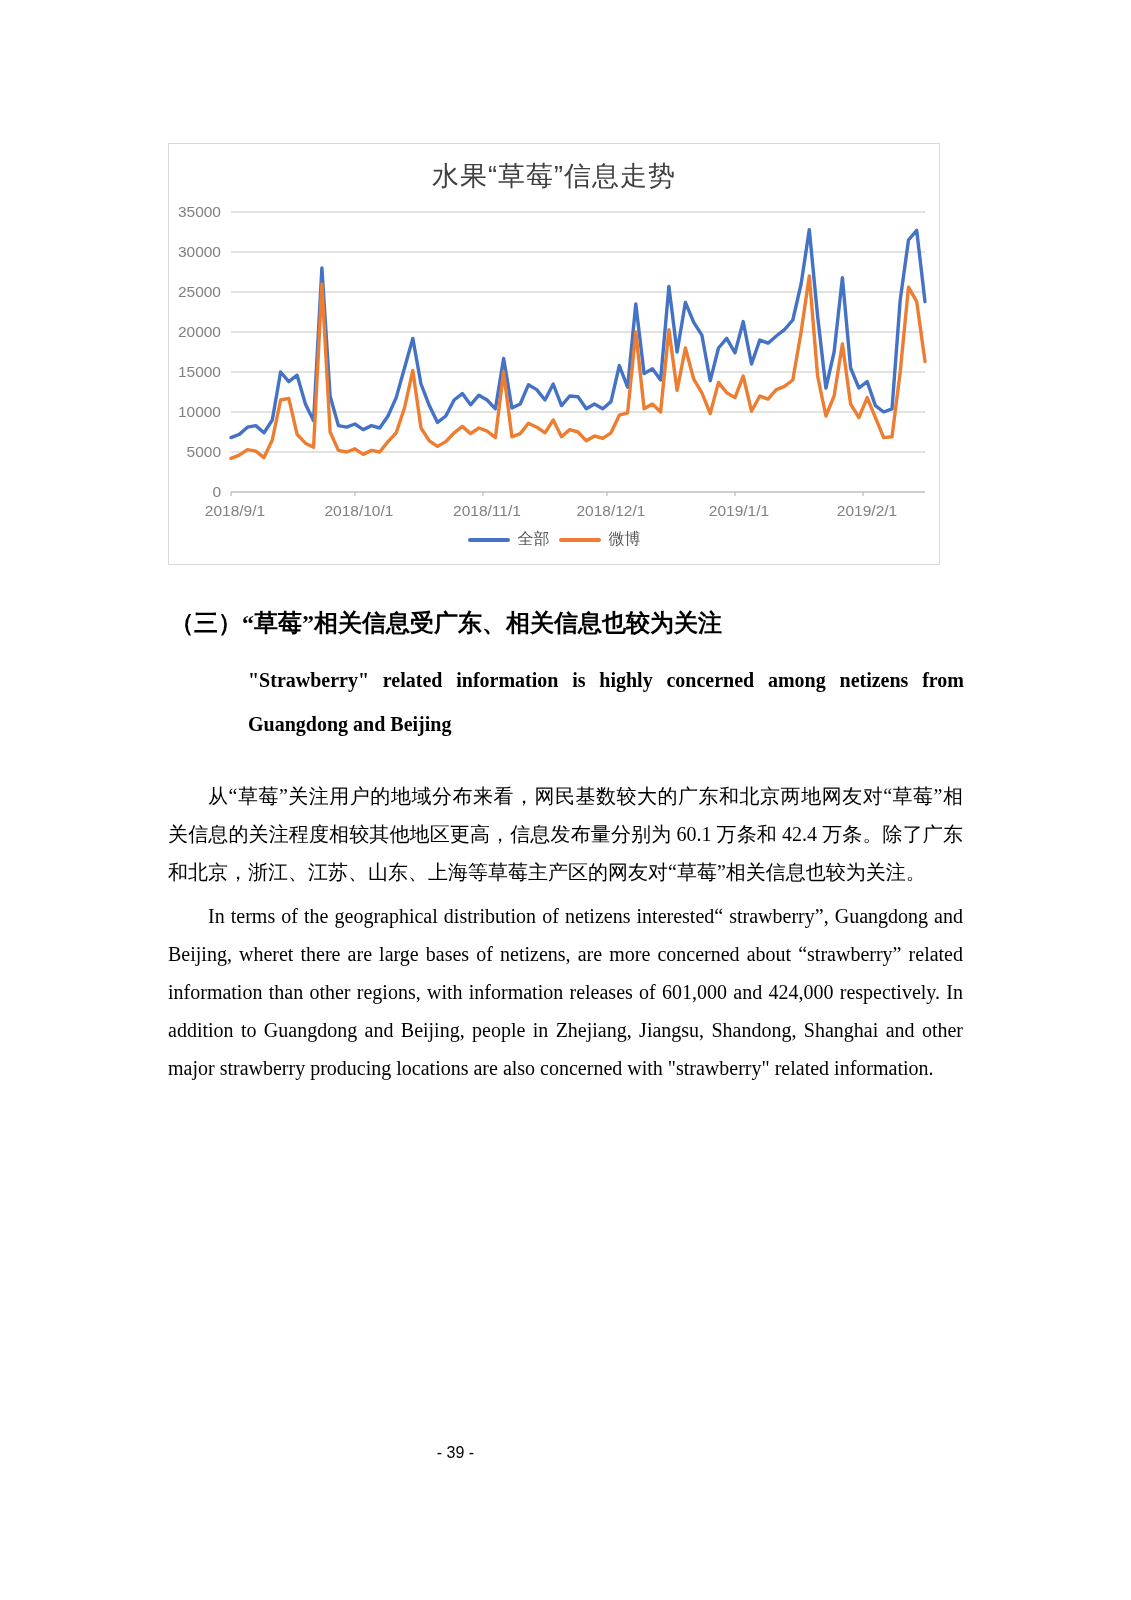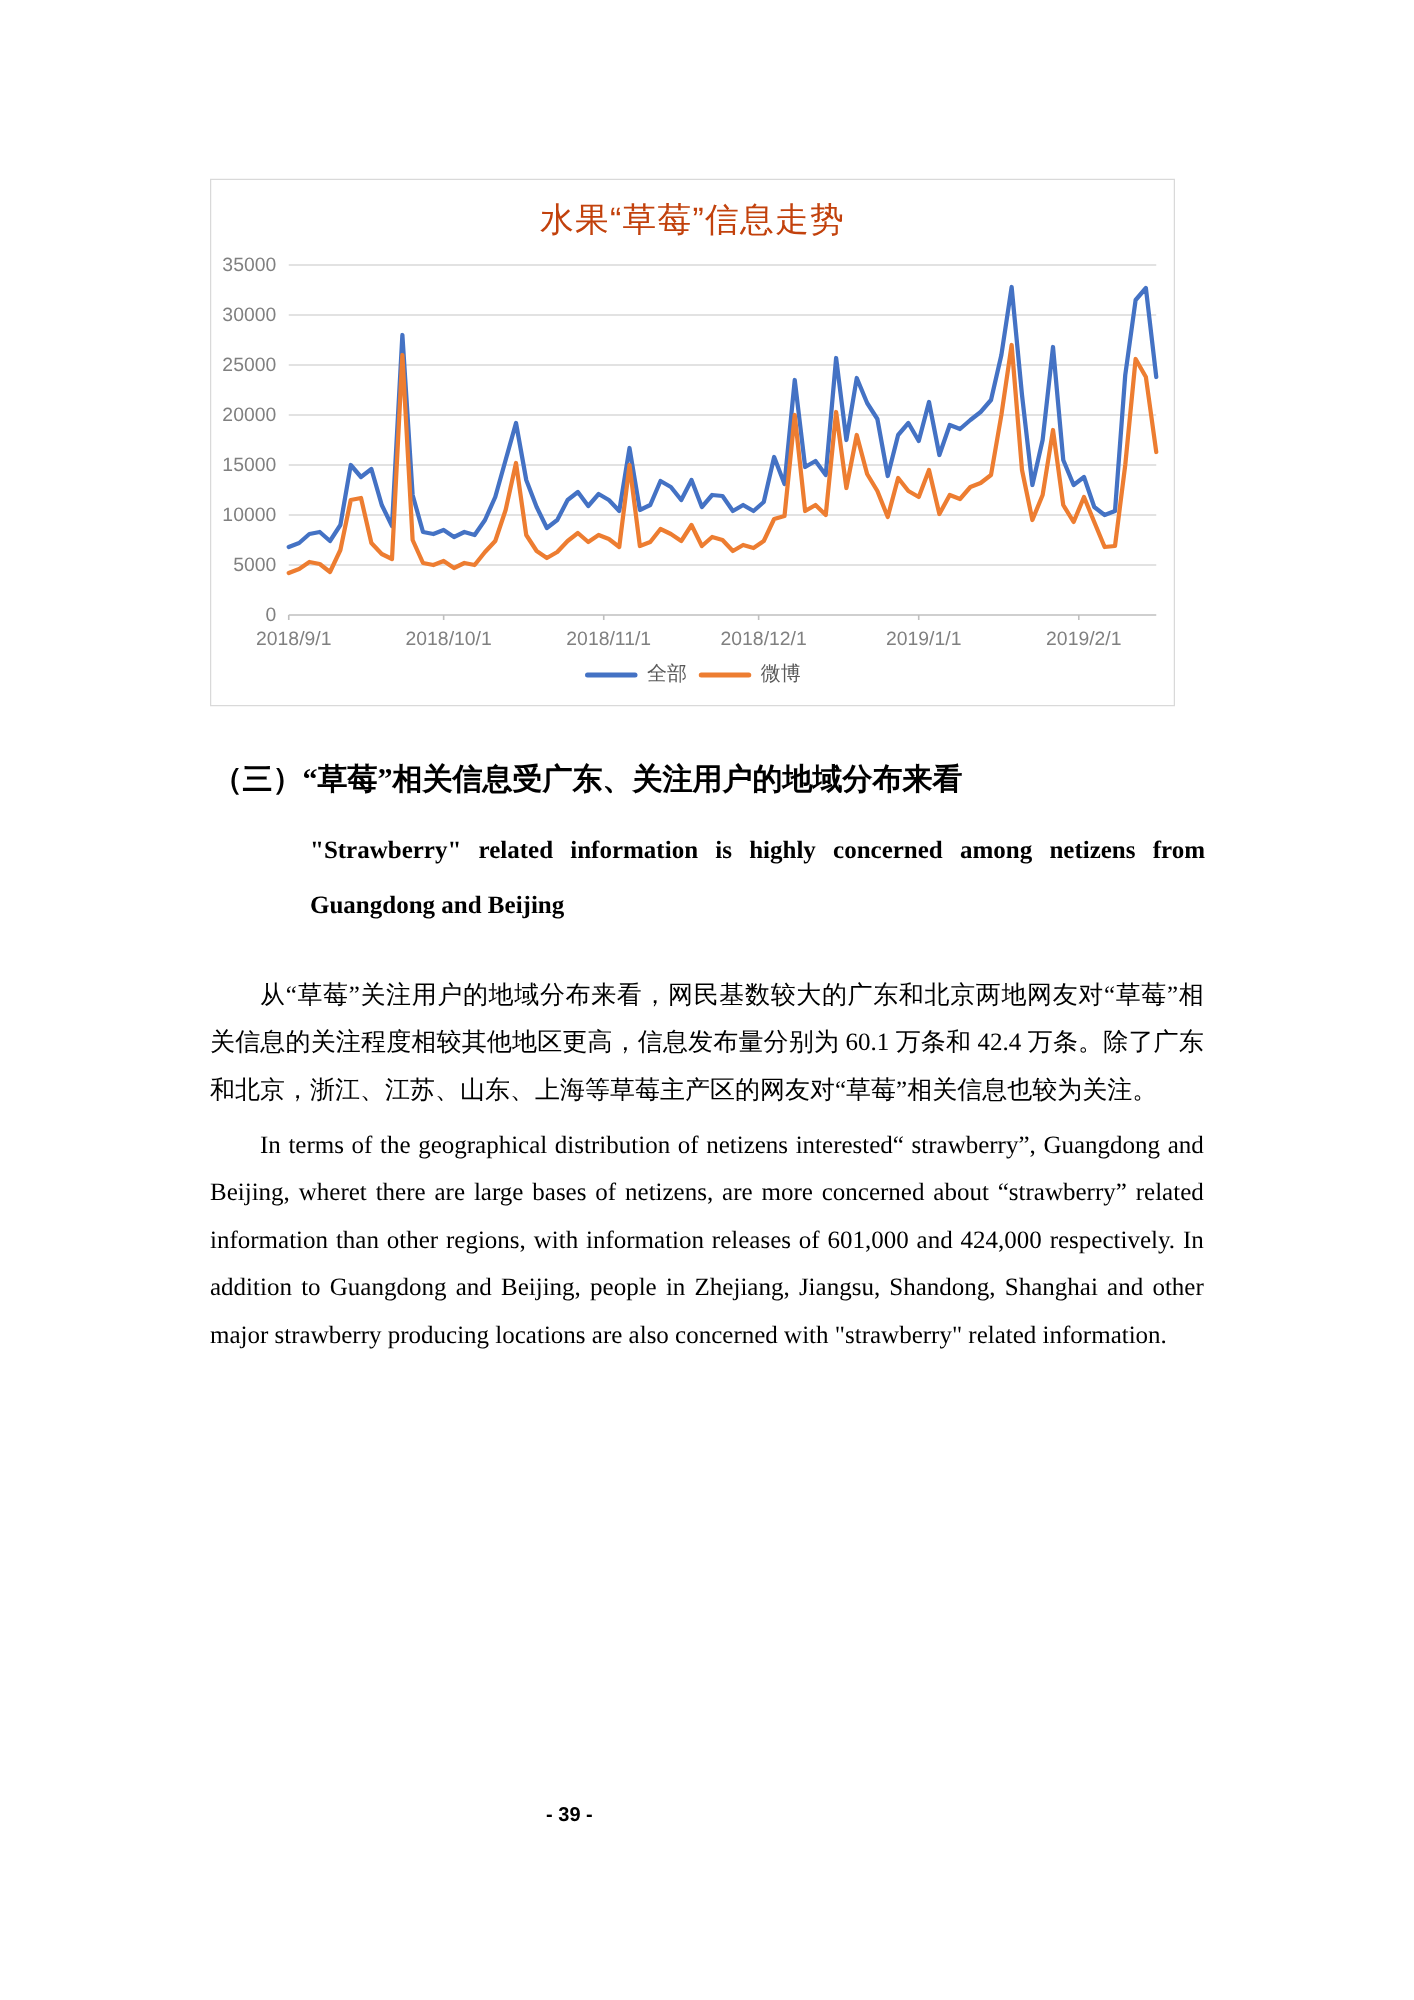--- a/index.html
+++ b/index.html
@@ -18,21 +18,21 @@
     width: 772px; height: 422px;
     border: 1px solid #d9d9d9;
     background: #ffffff;
   }
   .chart-title {
     position: absolute;
     top: 14px; left: 0; right: 0;
     text-align: center;
     font-family: "Liberation Sans", sans-serif;
     font-size: 27px;
-    color: #c2410c;
+    color: #404040;
     letter-spacing: 1px;
   }
   .chart-svg { position: absolute; left: 0; top: 0; width: 772px; height: 422px; }
   .chart-legend {
     position: absolute;
     left: 0; right: 0; bottom: 14px;
     display: flex; justify-content: center; align-items: center; gap: 9px;
     font-family: "Liberation Sans", sans-serif;
     font-size: 16px; color: #595959;
   }
@@ -70,21 +70,20 @@
   .body-text p + p { margin-top: 6px; }
 
   .page-footer {
     position: absolute;
     left: 0; top: 1444px;
     width: 911px;
     text-align: center;
     font-family: "Liberation Sans", sans-serif;
     font-size: 16px;
     color: #000000;
-    font-weight: bold;
   }
 </style>
 </head>
 <body>
 
 <figure class="chart-box">
   <svg id="chart-svg" class="chart-svg" viewBox="0 0 772 422" xmlns="http://www.w3.org/2000/svg">
       <line x1="62" y1="348" x2="756" y2="348" stroke="#bfbfbf" stroke-width="1.3"></line>
       <text x="52" y="353" text-anchor="end" fill="#808080" font-size="15.5" font-family="Liberation Sans, sans-serif">0</text>
       <line x1="62" y1="308" x2="756" y2="308" stroke="#d9d9d9" stroke-width="1.3"></line>
@@ -122,21 +121,21 @@
         <span class="legend-swatch" style="background: rgb(68, 114, 196);"></span>
         <span>全部</span>
       </span>
       <span class="legend-item">
         <span class="legend-swatch" style="background: rgb(237, 125, 49);"></span>
         <span>微博</span>
       </span>
     </div>
 </figure>
 
-<h2 class="section-heading">（三）“草莓”相关信息受广东、关注用户的地域分布来看</h2>
+<h2 class="section-heading">（三）“草莓”相关信息受广东、相关信息也较为关注</h2>
 <h3 class="section-subheading">"Strawberry"  related  information  is  highly  concerned  among  netizens  from Guangdong and Beijing</h3>
 
 <div class="body-text">
   <p>从“草莓”关注用户的地域分布来看，网民基数较大的广东和北京两地网友对“草莓”相关信息的关注程度相较其他地区更高，信息发布量分别为 60.1 万条和 42.4 万条。除了广东和北京，浙江、江苏、山东、上海等草莓主产区的网友对“草莓”相关信息也较为关注。</p>
   <p>In terms of the geographical distribution of netizens interested“ strawberry”, Guangdong and Beijing, wheret there are large bases of netizens, are more concerned about “strawberry” related information than other regions, with information releases of 601,000 and 424,000 respectively. In addition to Guangdong and Beijing, people in Zhejiang, Jiangsu, Shandong, Shanghai and other major strawberry producing locations are also concerned with "strawberry" related information.</p>
 </div>
 
 <div class="page-footer">- 39 -</div>
 
 </body></html>

